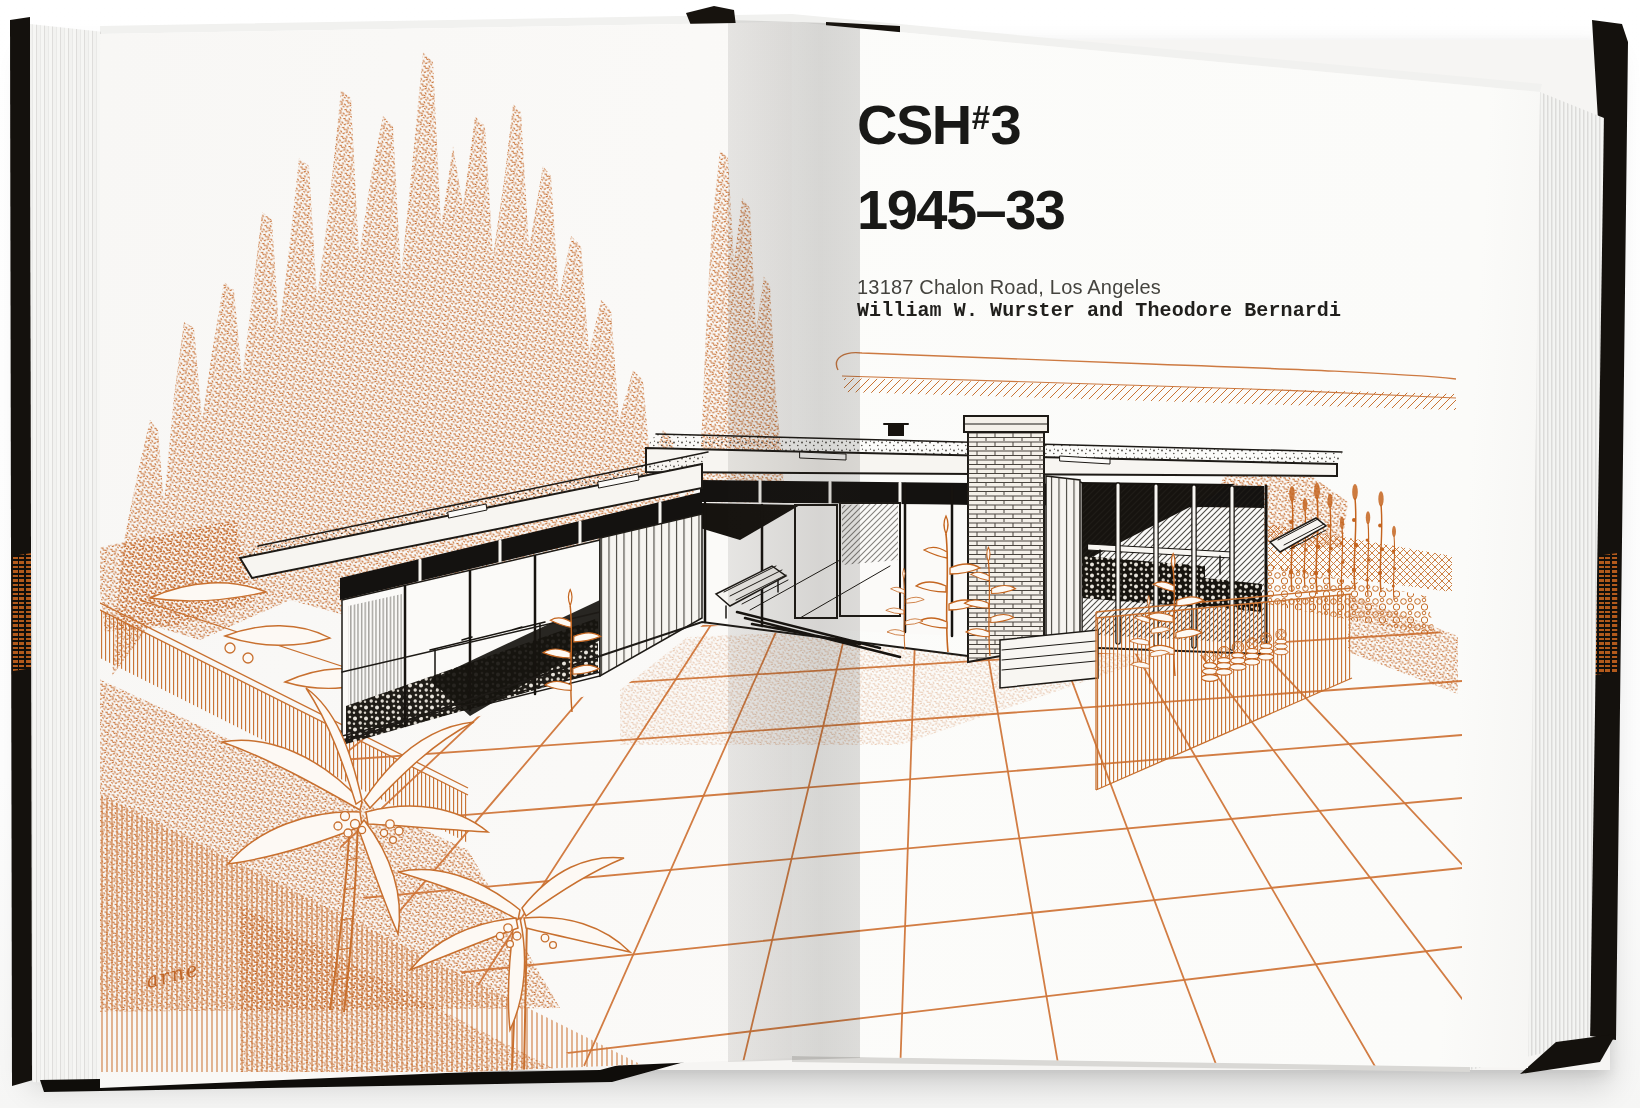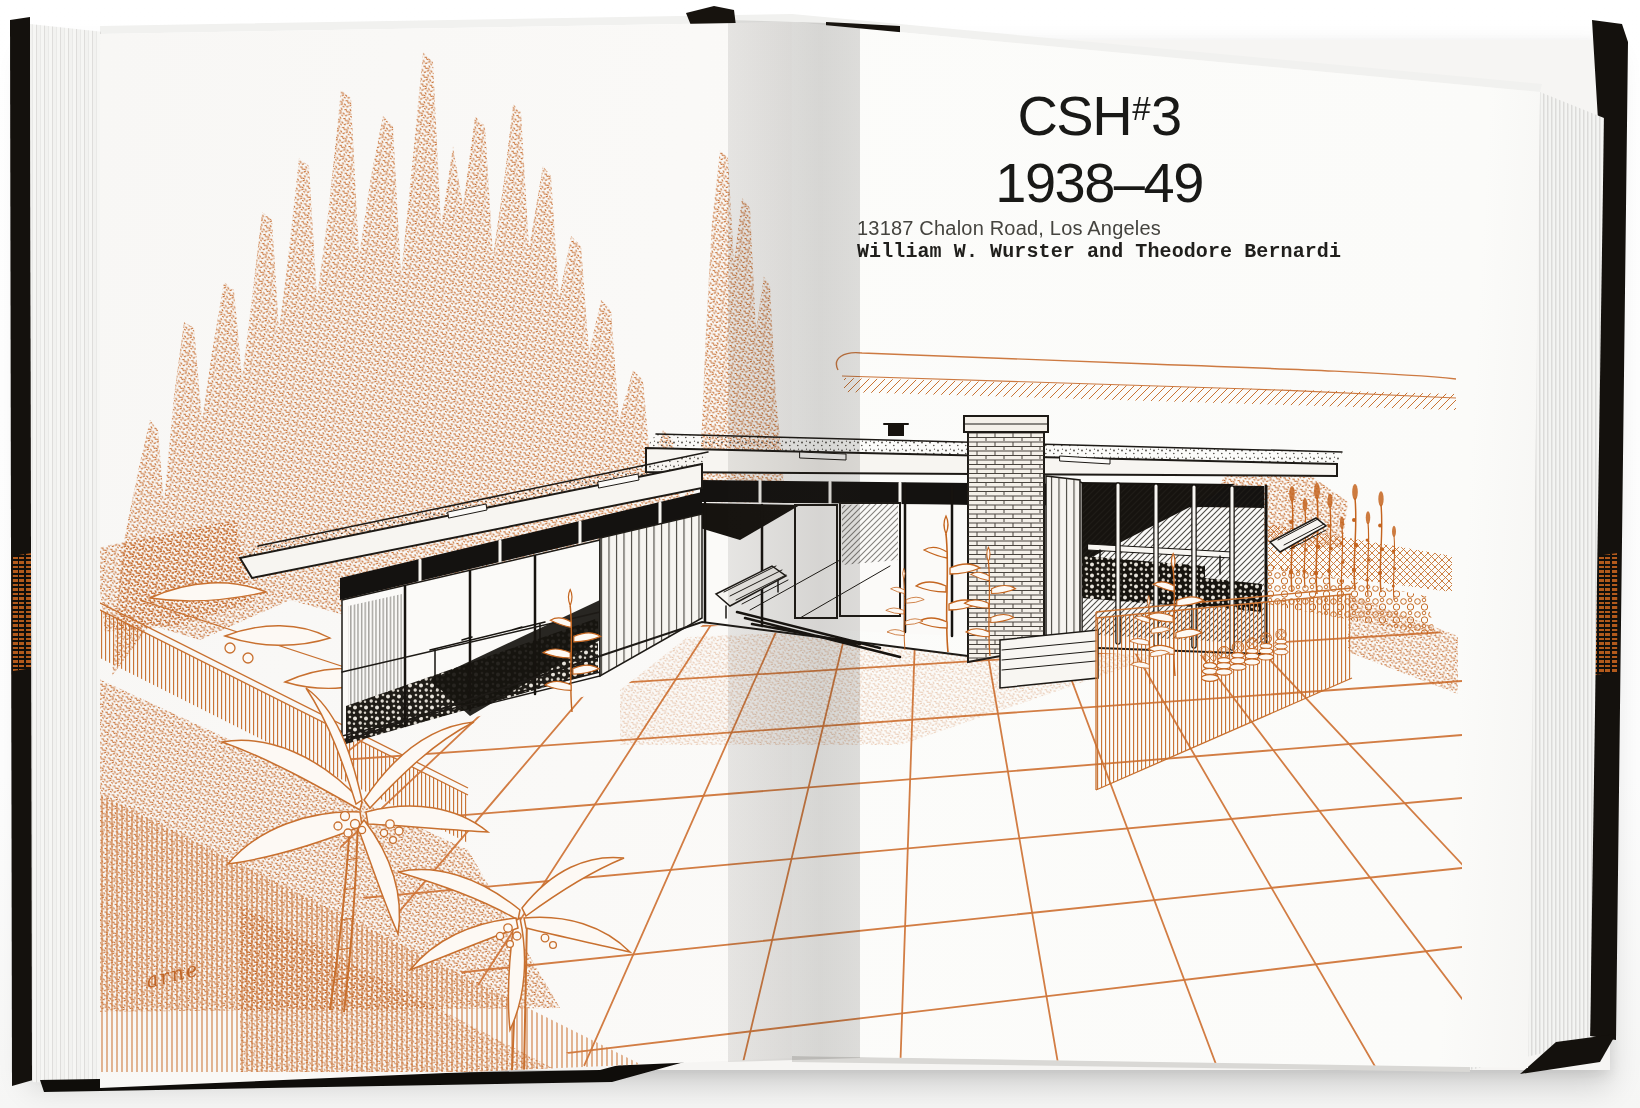--- a/index.html
+++ b/index.html
@@ -28,23 +28,23 @@
   .brickRight{clip-path:polygon(1596px 556px,1618px 553px,1617px 672px,1595px 675px);
              background-color:#120f0b;
              background-image:repeating-linear-gradient(90deg,rgba(18,15,11,0) 0 5px,#120f0b 5px 6.5px),
                               repeating-linear-gradient(0deg,#b35a1c 0 2.5px,#120f0b 2.5px 4.5px);}
   .coverRightBottom{clip-path:polygon(1556px 1042px,1616px 1034px,1600px 1062px,1520px 1074px);background:#14110d;}
   .bottomEdgeLeft{clip-path:polygon(40px 1080px,600px 1070px,698px 1044px,706px 1056px,612px 1082px,44px 1092px);background:#0f0d0a;}
   .bottomEdgeRight{clip-path:polygon(792px 1056px,1470px 1066px,1470px 1072px,792px 1062px);background:#d9d8d5;}
   .gutterShade{clip-path:polygon(728px 20px,860px 24px,860px 1058px,728px 1062px);
             background:linear-gradient(90deg,rgba(31,28,24,0) 0%,rgba(31,28,24,.04) 40%,rgba(31,28,24,.13) 47%,rgba(31,28,24,.17) 50%,rgba(31,28,24,.10) 56%,rgba(31,28,24,.02) 75%,rgba(31,28,24,0) 100%);}
   .titleBlock{position:absolute;left:857px;top:86px;color:#1a1a18;}
-  .titleLine{font-weight:400;font-size:56px;line-height:59px;letter-spacing:-1.5px;color:#191917;text-align:center;}
+  .titleLine{font-weight:700;font-size:56px;line-height:77px;letter-spacing:-1.5px;color:#191917;}
   .titleLine .hash{font-size:33px;position:relative;top:-15px;letter-spacing:-.5px;margin:0 1px;}
-  .addr{margin-top:5px;font-weight:400;font-size:20px;line-height:23px;letter-spacing:.2px;color:#45443f;}
+  .addr{margin-top:28px;font-weight:400;font-size:20px;line-height:23px;letter-spacing:.2px;color:#45443f;}
   .arch{font-weight:700;font-size:20px;line-height:23px;letter-spacing:.1px;color:#201f1c;font-family:Liberation Mono, monospace;}
   svg{position:absolute;left:0;top:0;}
 </style>
 </head>
 <body>
 
 <div class="stage">
   <div class="bookShadow"></div>
   <div class="layer topSliver"></div>
   <div class="layer coverLeft"></div>
@@ -316,17 +316,17 @@
       </g>
 
       <text transform="translate(148,988) rotate(-14)" font-size="20" font-style="italic" font-family="DejaVu Serif, serif" fill="#bf6527" letter-spacing="2">arne</text>
     </g>
   </svg>
 
   <div class="layer gutterShade"></div>
 
   <div class="titleBlock">
     <div class="titleLine"><span>CSH</span><span class="hash">#</span><span>3</span></div>
-    <div class="titleLine">1938–49</div>
+    <div class="titleLine">1945–33</div>
     <div class="addr">13187 Chalon Road, Los Angeles</div>
     <div class="arch">William W. Wurster and Theodore Bernardi</div>
   </div>
 </div>
 
 </body></html>

